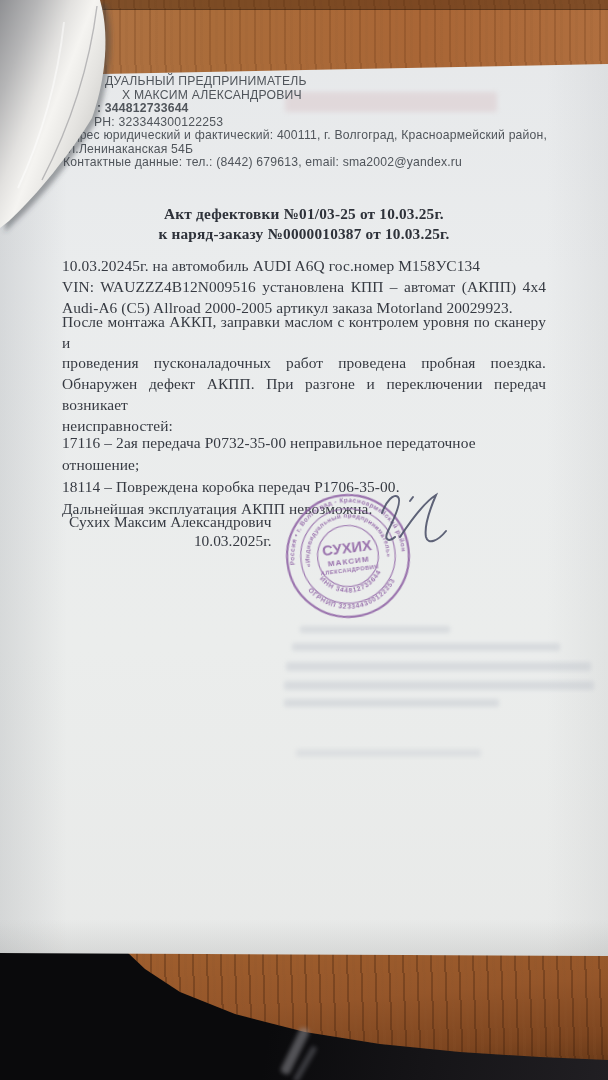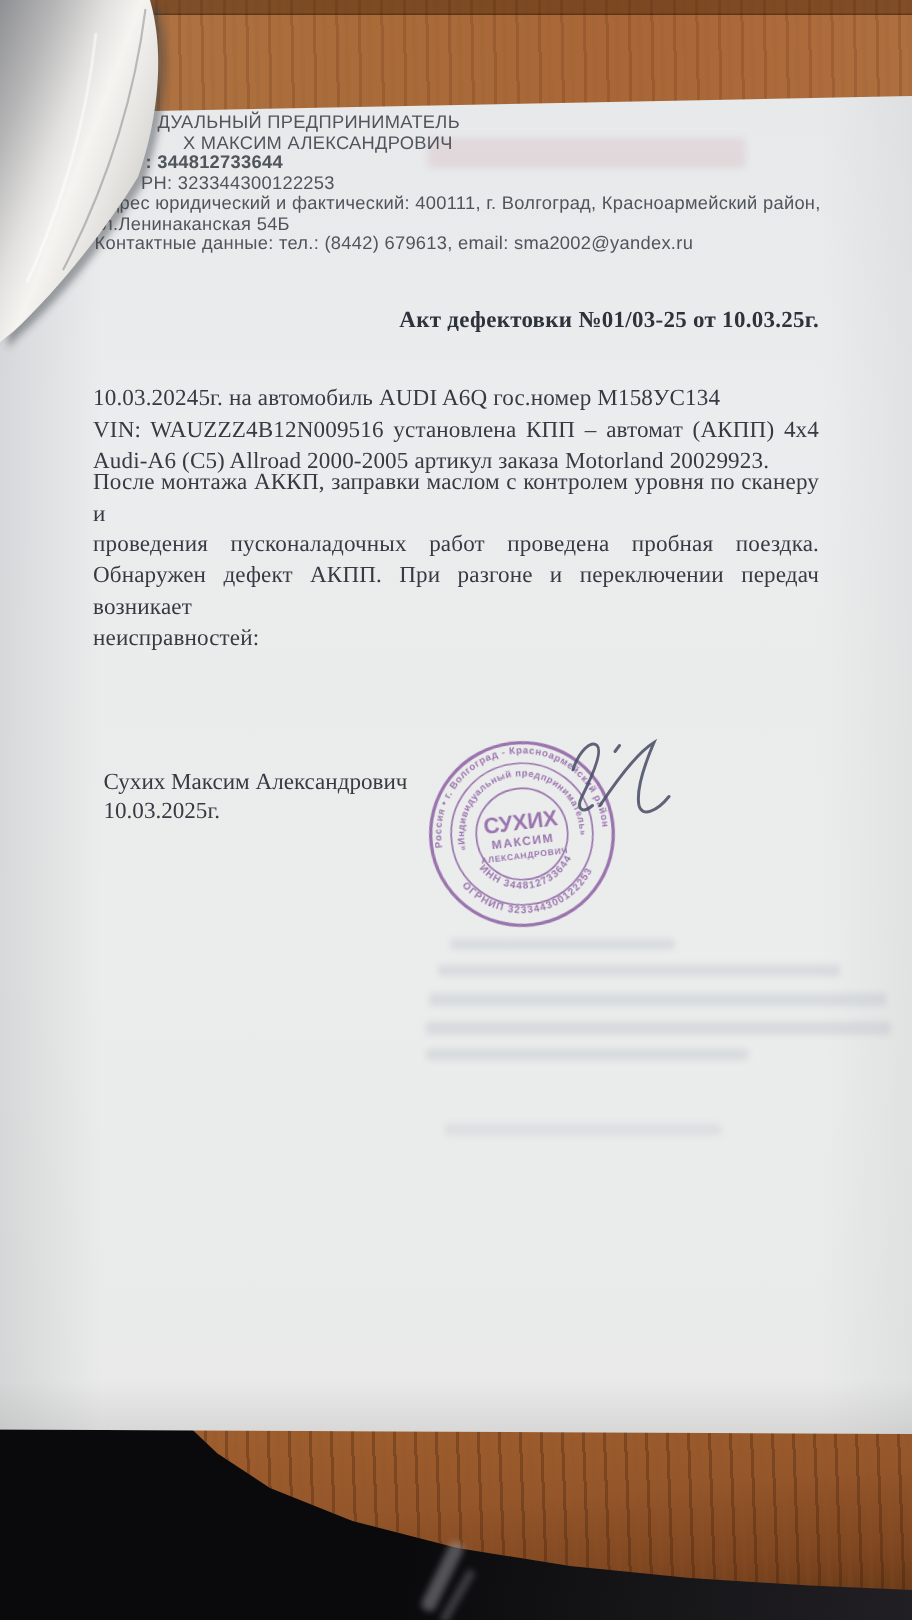--- a/index.html
+++ b/index.html
@@ -49,28 +49,28 @@
   .g6{left:296px;top:749px;width:185px;height:8px;opacity:.22;}
 
   
   .hl{position:absolute;font-family:"Liberation Sans",sans-serif;font-size:12.2px;
       color:#50555b;letter-spacing:.2px;white-space:nowrap;}
   .hl1{left:105px;top:74px;} .hl2{left:104px;top:87.5px;margin-left:18px;} .hl3{left:97px;top:101px;font-weight:bold;}
   .hl4{left:94px;top:114.5px;} .hl5{left:64px;top:128px;} .hl6{left:62px;top:141.5px;}
   .hl7{left:63px;top:155px;}
 
   
-  .title{position:absolute;left:62px;top:204px;width:484px;text-align:right;
+  .title{position:absolute;left:62px;top:204px;width:484px;text-align:center;
     font-weight:700;font-size:15.3px;line-height:19.5px;color:#2e323a;letter-spacing:.2px;}
   .para{position:absolute;left:62px;width:484px;font-size:15.4px;color:#363a42;letter-spacing:.1px;}
   .p1{top:255px;} .p1 .ln{line-height:21px;font-family:Liberation Serif, serif;}
   .p2{top:312px;} .p2 .ln{line-height:20.7px;}
   .p3{top:432px;} .p3 .ln{line-height:22px;}
   .jf{text-align:justify;text-align-last:justify;}
-  .sig{position:absolute;left:69px;top:512px;font-size:15.4px;color:#363a42;line-height:19px;}
+  .sig{position:absolute;left:69px;top:512px;font-size:15.4px;color:#363a42;line-height:19px;text-align:right;}
 
   
   .stamp{position:absolute;left:279px;top:487px;width:138px;height:138px;
     transform:rotate(-7deg);opacity:.85;filter:blur(.35px);}
   .stamp circle{fill:none;stroke:#8d5fa3;}
   .stamp text{fill:#8d5fa3;font-family:"Liberation Sans",sans-serif;font-weight:700;}
   .autograph{position:absolute;left:360px;top:485px;width:110px;height:75px;opacity:.88;}
 
   
   .fold{position:absolute;left:0;top:0;width:140px;height:245px;}
@@ -101,35 +101,41 @@
       <div class="hl hl2">Х МАКСИМ АЛЕКСАНДРОВИЧ</div>
       <div class="hl hl3">: 344812733644</div>
       <div class="hl hl4">РН: 323344300122253</div>
       <div class="hl hl5">Адрес юридический и фактический: 400111, г. Волгоград, Красноармейский район,</div>
       <div class="hl hl6">ул.Ленинаканская 54Б</div>
       <div class="hl hl7">Контактные данные: тел.:  (8442) 679613, email: sma2002@yandex.ru</div>
     </div>
 
     <div class="title">
       <div>Акт дефектовки №01/03-25 от 10.03.25г.</div>
+      <div>к наряд-заказу №0000010387 от 10.03.25г.</div>
     </div>
 
     <div class="para p1">
       <div class="ln">10.03.20245г. на автомобиль AUDI A6Q гос.номер М158УС134</div>
       <div class="ln jf">VIN: WAUZZZ4B12N009516 установлена КПП – автомат (АКПП) 4х4</div>
       <div class="ln">Audi-A6 (C5) Allroad 2000-2005 артикул заказа Motorland 20029923.</div>
     </div>
 
     <div class="para p2">
       <div class="ln jf">После монтажа АККП, заправки маслом с контролем уровня по сканеру и</div>
       <div class="ln jf">проведения пусконаладочных работ проведена пробная поездка.</div>
       <div class="ln jf">Обнаружен дефект АКПП. При разгоне и переключении передач возникает</div>
       <div class="ln">неисправностей:</div>
     </div>
 
+    <div class="para p3">
+      <div class="ln">17116 – 2ая передача P0732-35-00 неправильное передаточное отношение;</div>
+      <div class="ln">18114 – Повреждена коробка передач P1706-35-00.</div>
+      <div class="ln">Дальнейшая эксплуатация АКПП невозможна.</div>
+    </div>
 
     <div class="sig">
       <div>Сухих Максим Александрович</div>
       <div>10.03.2025г.</div>
     </div>
 
     <svg class="stamp" viewBox="0 0 136 136">
       <defs>
         <path id="arcOuterTop" d="M 30.5,105.5 A 53 53 0 1 1 105.5,105.5" fill="none"></path>
         <path id="arcOuterBot" d="M 16,68 A 52 52 0 0 0 120,68" fill="none"></path>

